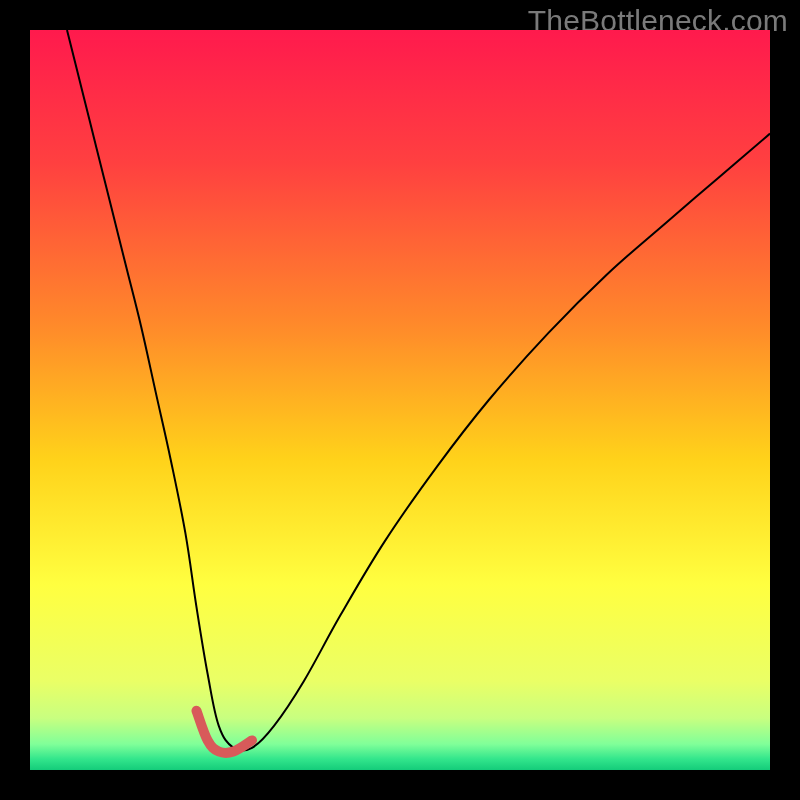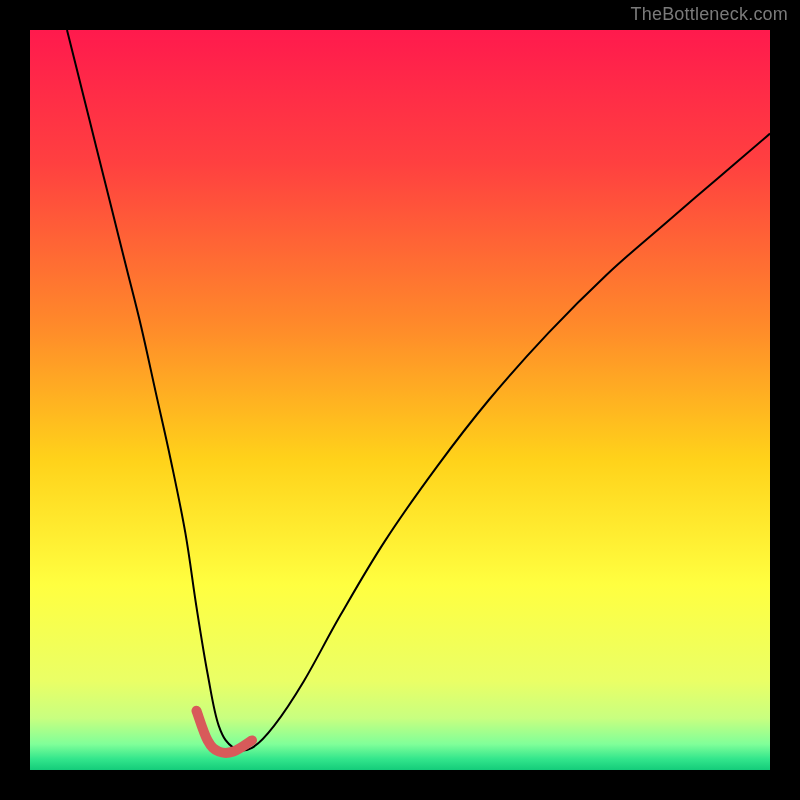--- a/index.html
+++ b/index.html
@@ -24,21 +24,21 @@
     left: 0;
     top: 0;
     width: 740px;
     height: 740px;
   }
   .watermark {
     position: absolute;
     top: 4px;
     right: 12px;
     color: #7a7a7a;
-    font-size: 18px;
+    font-size: 30px;
     font-weight: 500;
     letter-spacing: 0.2px;
   }
   svg { display: block; }
 </style>
 </head>
 <body>
 
 <div class="watermark">TheBottleneck.com</div>
 

